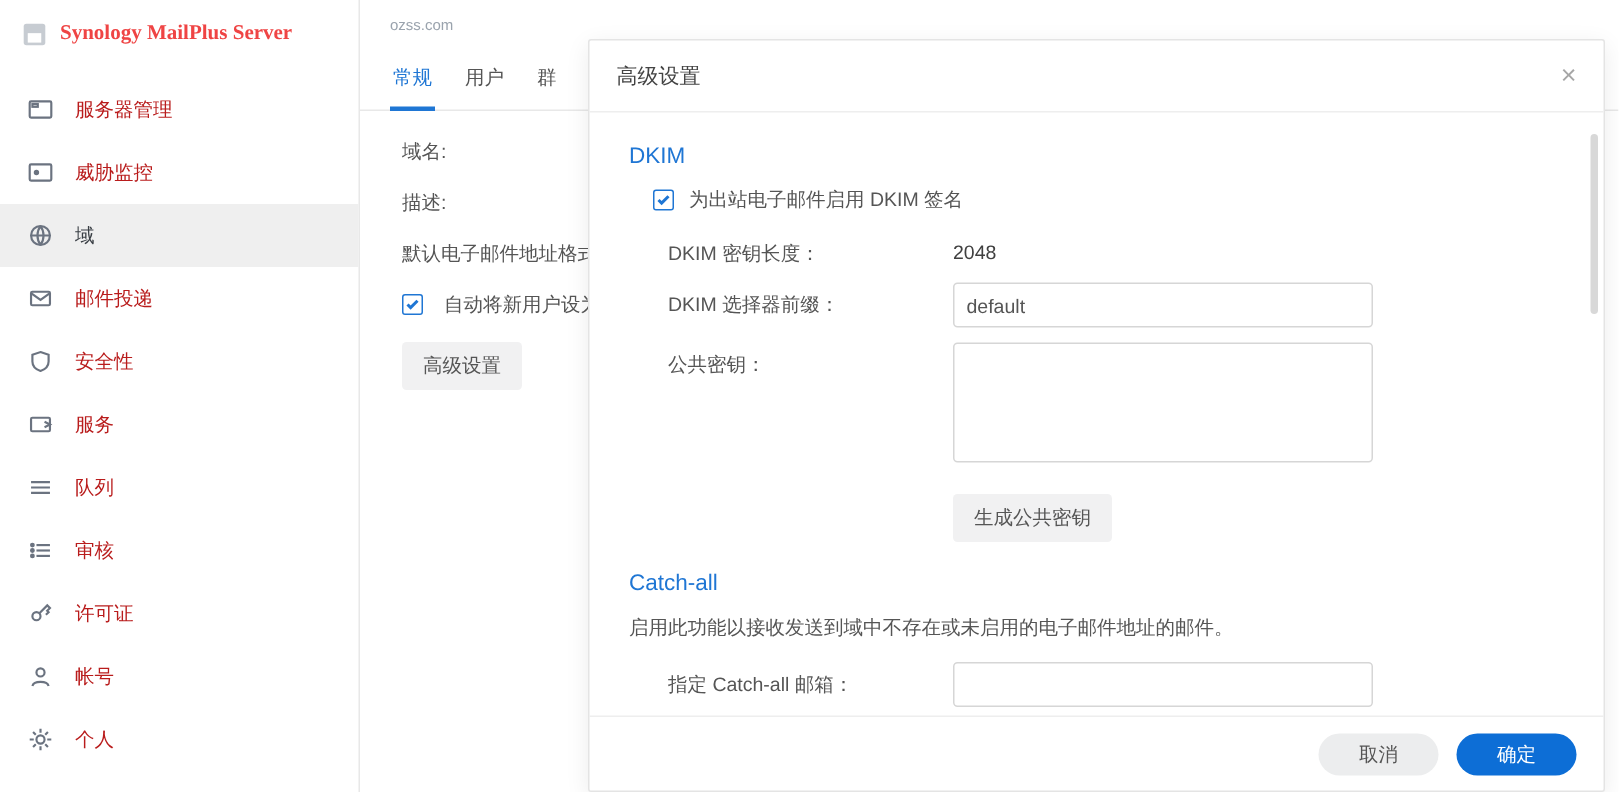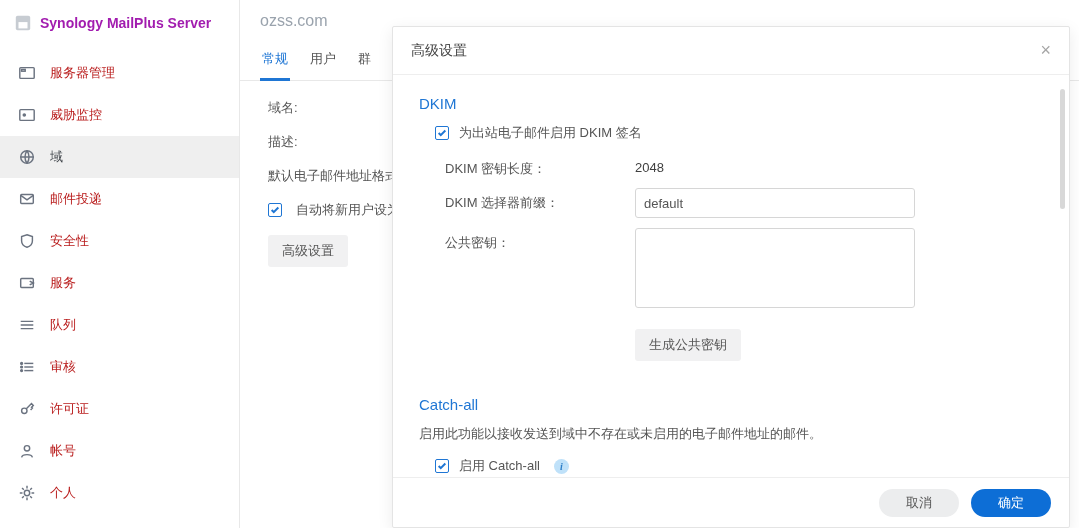--- a/index.html
+++ b/index.html
@@ -1,27 +1,27 @@
 <!DOCTYPE html>
 <html><head>
 <meta charset="utf-8">
 <style>
   * { box-sizing: border-box; margin: 0; padding: 0; }
   html, body { width: 1079px; height: 528px; overflow: hidden; font-family: "Helvetica Neue", Arial, "PingFang SC", "Microsoft YaHei", sans-serif; font-size: 13px; color: #555; background: #fff; }
   .app { display: flex; height: 100%; }
   .sidebar { width: 240px; border-right: 1px solid #e8e8e8; display: flex; flex-direction: column; }
-  .sb-header { display: flex; align-items: center; padding: 12px 14px 14px 14px; height: 48px; color: #a21caf; font-weight: 600; font-size: 14px; }
+  .sb-header { display: flex; align-items: center; padding: 12px 14px 14px 14px; height: 48px; color: #ef4444; font-weight: 600; font-size: 14px; font-family: Liberation Serif, serif; }
   .sb-header .logo-icon { width: 18px; height: 18px; margin-right: 8px; }
   .sb-items { display: flex; flex-direction: column; padding-top: 4px; }
   .sb-item { display: flex; align-items: center; height: 42px; padding: 0 18px; color: #b91c1c; cursor: pointer; }
   .sb-item.active { background: #efefef; color: #3a3f45; }
   .sb-item .ico { width: 18px; height: 18px; margin-right: 14px; display: flex; align-items: center; justify-content: center; }
   .sb-item .ico svg { stroke: #6b7380; fill: none; stroke-width: 1.6; }
   .main { flex: 1; position: relative; }
-  .crumb { padding: 12px 20px 6px 20px; color: #9aa3ad; font-size: 16px; }
+  .crumb { padding: 12px 20px 6px 20px; color: #9aa3ad; font-size: 10px; }
   .tabs { display: flex; padding: 4px 20px 0 20px; border-bottom: 1px solid #e8e8e8; gap: 18px; }
   .tab { padding: 10px 2px; font-size: 13px; color: #555; cursor: pointer; }
   .tab.active { color: #1f76d4; border-bottom: 3px solid #1f76d4; margin-bottom: -1px; }
   .form-zone { padding: 18px 28px; display: flex; flex-direction: column; gap: 16px; }
   .form-row { display: flex; align-items: center; gap: 14px; }
   .form-row .lbl { color: #555; font-size: 13px; }
   .chk { width: 14px; height: 14px; border: 1.5px solid #1f76d4; border-radius: 2px; display: inline-flex; align-items: center; justify-content: center; }
   .chk svg { width: 10px; height: 10px; stroke: #1f76d4; stroke-width: 2.4; fill: none; }
   .btn-plain { padding: 7px 14px; background: #f1f1f2; border: none; color: #555; font-size: 13px; border-radius: 3px; cursor: pointer; }
   
@@ -227,31 +227,22 @@
           <div class="field-row">
             <div class="flbl">公共密钥：</div>
             <div class="fval"><textarea class="textarea" style=""></textarea></div>
           </div>
           <div class="field-row">
             <div class="flbl"></div>
             <div class="fval"><button class="btn-plain btn-gen">生成公共密钥</button></div>
           </div>
         </div>
 
-        <div class="sect-title" style="margin-top:35px">Catch-all</div>
+        <div class="sect-title" style="margin-top:19px">Catch-all</div>
         <div class="desc-text">启用此功能以接收发送到域中不存在或未启用的电子邮件地址的邮件。</div>
-        <div class="chkline">
-          <span class="chk">
-              <svg viewBox="0 0 12 12">
-                <path d="M2 6l2.5 2.5L10 3"></path>
-              </svg>
-            </span>
-          <span>启用 Catch-all</span>
-          <span class="info-ico">i</span>
-        </div>
         <div class="indent1">
           <div class="field-row">
             <div class="flbl">指定 Catch-all 邮箱：</div>
             <div class="fval">
               <div class="select-box">
                 <span></span>
 
               </div>
             </div>
           </div>

